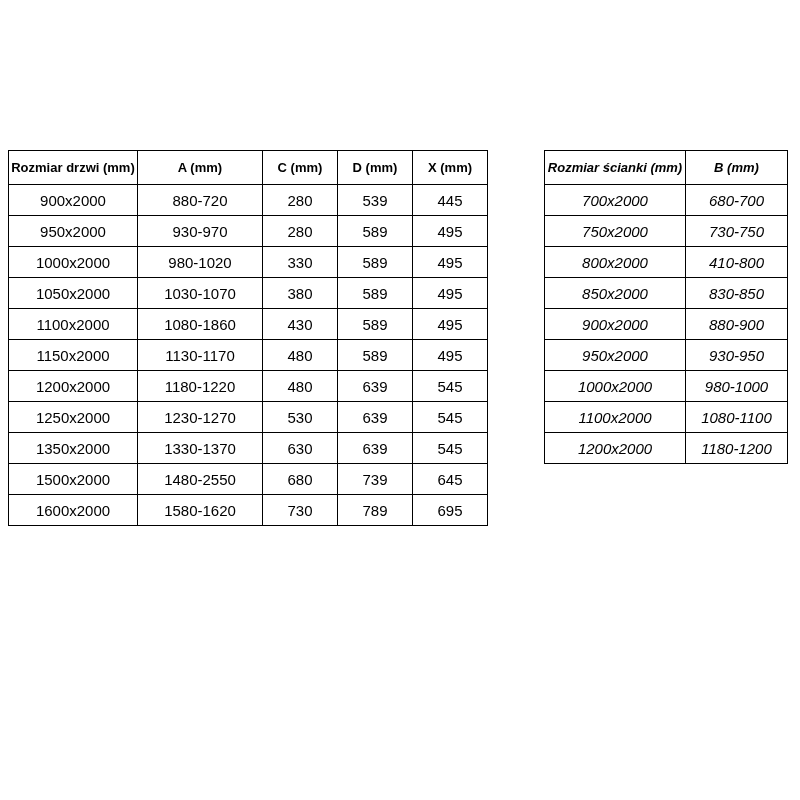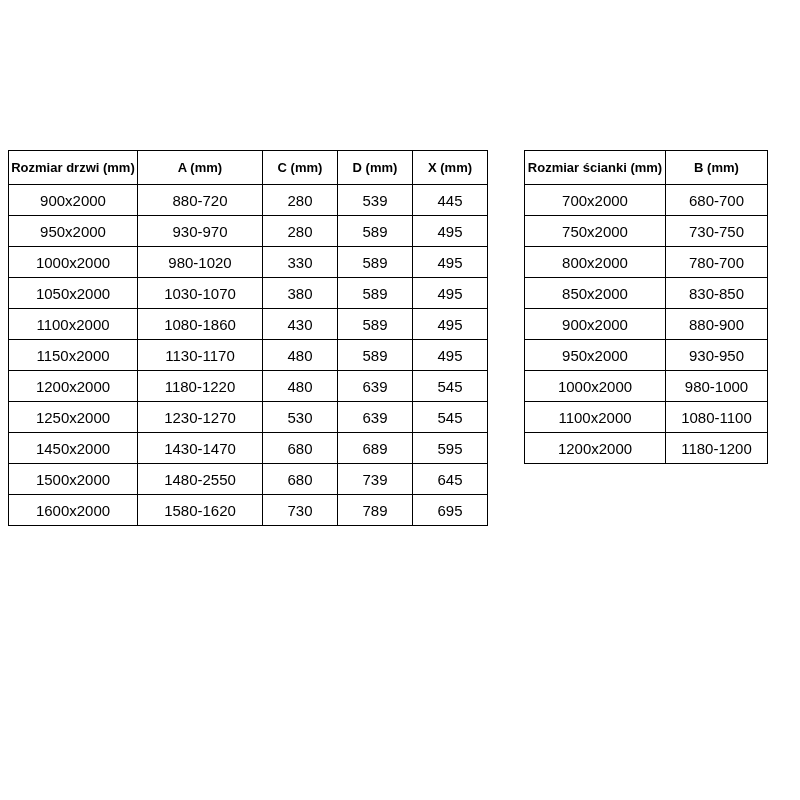--- a/index.html
+++ b/index.html
@@ -51,23 +51,24 @@
     top: 150px;
     width: 479px;
   }
   table.doors col:nth-child(1) { width: 129px; }
   table.doors col:nth-child(2) { width: 125px; }
   table.doors col:nth-child(3) { width: 75px; }
   table.doors col:nth-child(4) { width: 75px; }
   table.doors col:nth-child(5) { width: 75px; }
   
   table.walls {
-    left: 524px;
+    left: 544px;
     top: 150px;
     width: 243px;
+    font-style: italic;
   }
   table.walls col:nth-child(1) { width: 141px; }
   table.walls col:nth-child(2) { width: 102px; }
 </style>
 </head>
 <body>
 
 <div class="canvas">
 
   <table class="spec-table doors">
@@ -138,25 +139,25 @@
           <td>545</td>
         </tr>
         <tr>
           <td>1250x2000</td>
           <td>1230-1270</td>
           <td>530</td>
           <td>639</td>
           <td>545</td>
         </tr>
         <tr>
-          <td>1450x2000</td>
-          <td>1430-1470</td>
-          <td>680</td>
-          <td>689</td>
-          <td>595</td>
+          <td>1350x2000</td>
+          <td>1330-1370</td>
+          <td>630</td>
+          <td>639</td>
+          <td>545</td>
         </tr>
         <tr>
           <td>1500x2000</td>
           <td>1480-2550</td>
           <td>680</td>
           <td>739</td>
           <td>645</td>
         </tr>
         <tr>
           <td>1600x2000</td>
@@ -183,21 +184,21 @@
         <tr>
           <td>700x2000</td>
           <td>680-700</td>
         </tr>
         <tr>
           <td>750x2000</td>
           <td>730-750</td>
         </tr>
         <tr>
           <td>800x2000</td>
-          <td>780-700</td>
+          <td>410-800</td>
         </tr>
         <tr>
           <td>850x2000</td>
           <td>830-850</td>
         </tr>
         <tr>
           <td>900x2000</td>
           <td>880-900</td>
         </tr>
         <tr>

